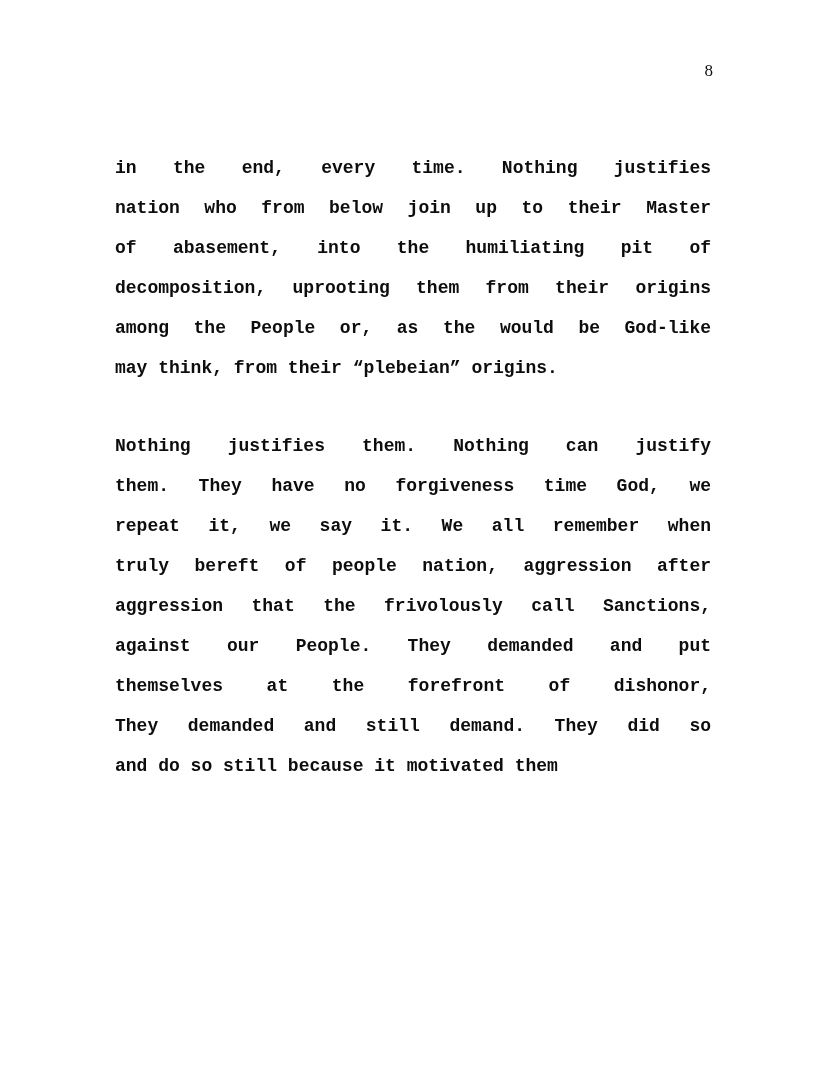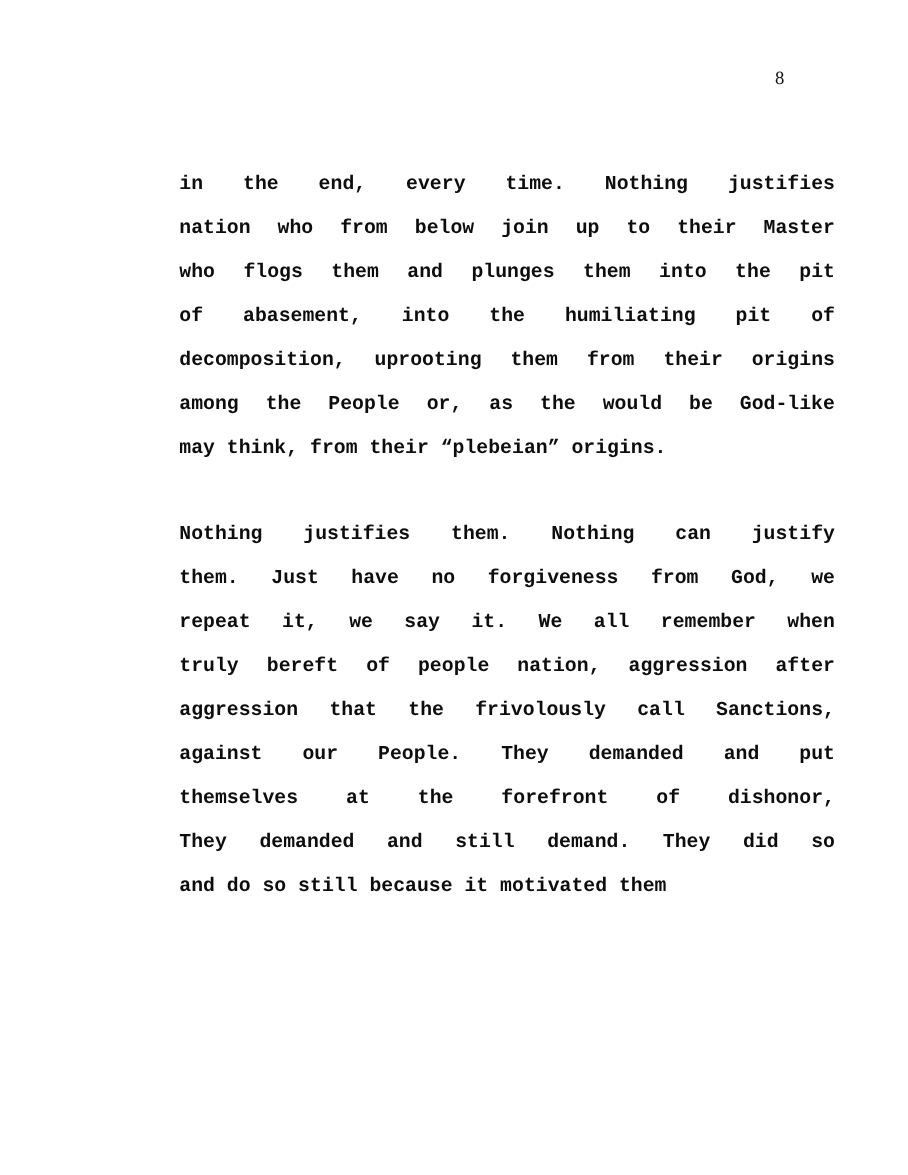--- a/index.html
+++ b/index.html
@@ -22,21 +22,20 @@
     font-family: "Liberation Serif", "DejaVu Serif", serif;
     font-size: 17px;
     line-height: 22px;
     color: #111111;
   }
   .content {
     position: absolute;
     left: 115px;
     top: 148px;
     width: 596px;
-    margin-left: 48px;
   }
   .paragraph {
     margin: 0;
   }
   .paragraph + .paragraph {
     margin-top: 38px;
   }
   .line {
     font-family: "Liberation Mono", "DejaVu Sans Mono", monospace;
     font-weight: bold;
@@ -57,30 +56,29 @@
 
 <div class="page">
 
   <div class="page-number">8</div>
 
   <div class="content">
 
     <div class="paragraph">
       <div class="line">in the end, every time. Nothing justifies</div>
       <div class="line">nation who from below join up to their Master</div>
-      <div class="line">who flogs them and plunges them into the pit</div>
       <div class="line">of abasement, into the humiliating pit of</div>
       <div class="line">decomposition, uprooting them from their origins</div>
       <div class="line">among the People or, as the would be God-like</div>
       <div class="line last">may think, from their “plebeian” origins.</div>
     </div>
 
     <div class="paragraph">
       <div class="line">Nothing justifies them. Nothing can justify</div>
-      <div class="line">them. Just have no forgiveness from God, we</div>
+      <div class="line">them. They have no forgiveness time God, we</div>
       <div class="line">repeat it, we say it. We all remember when</div>
       <div class="line">truly bereft of people nation, aggression after</div>
       <div class="line">aggression that the frivolously call Sanctions,</div>
       <div class="line">against our People. They demanded and put</div>
       <div class="line">themselves at the forefront of dishonor,</div>
       <div class="line">They demanded and still demand. They did so</div>
       <div class="line last">and do so still because it motivated them</div>
     </div>
 
   </div>

